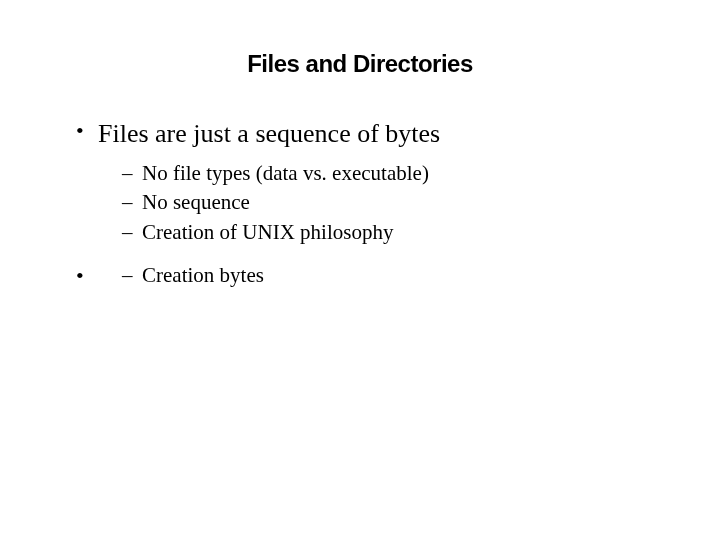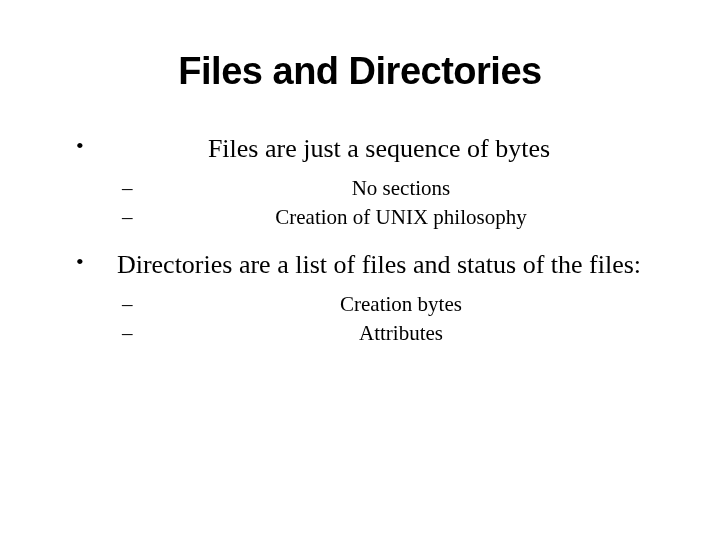--- a/index.html
+++ b/index.html
@@ -10,31 +10,30 @@
     body {
       width: 720px;
       height: 540px;
       background: #ffffff;
       font-family: "Times New Roman", Times, serif;
       color: #000000;
       padding: 50px 60px 0 60px;
     }
     .title {
       text-align: center;
-      font-size: 38px;
+      font-size: 24px;
       font-weight: bold;
       font-family: "Arial Narrow", "Helvetica Neue", Arial, sans-serif;
       font-stretch: condensed;
       letter-spacing: -0.5px;
       margin-bottom: 38px;
     }
     ul.main {
       list-style: none;
       padding-left: 10px;
-      text-align: center;
     }
     ul.main > li {
       position: relative;
       padding-left: 28px;
       font-size: 26px;
       line-height: 1.35;
       margin-bottom: 6px;
     }
     ul.main > li::before {
       content: "•";
@@ -63,24 +62,23 @@
   </style>
 </head>
 <body>
 
 <h1 class="title">Files and Directories</h1>
 
 <ul class="main">
   <li>
     <span>Files are just a sequence of bytes</span>
     <ul class="sub">
-      <li>No sections</li>
+      <li>No file types (data vs. executable)</li>
+      <li>No sequence</li>
       <li>Creation of UNIX philosophy</li>
     </ul>
   </li>
   <li>
-    <span>Directories are a list of files and status of the files:</span>
     <ul class="sub">
       <li>Creation bytes</li>
-      <li>Attributes</li>
     </ul>
   </li>
 </ul>
 
 </body></html>

